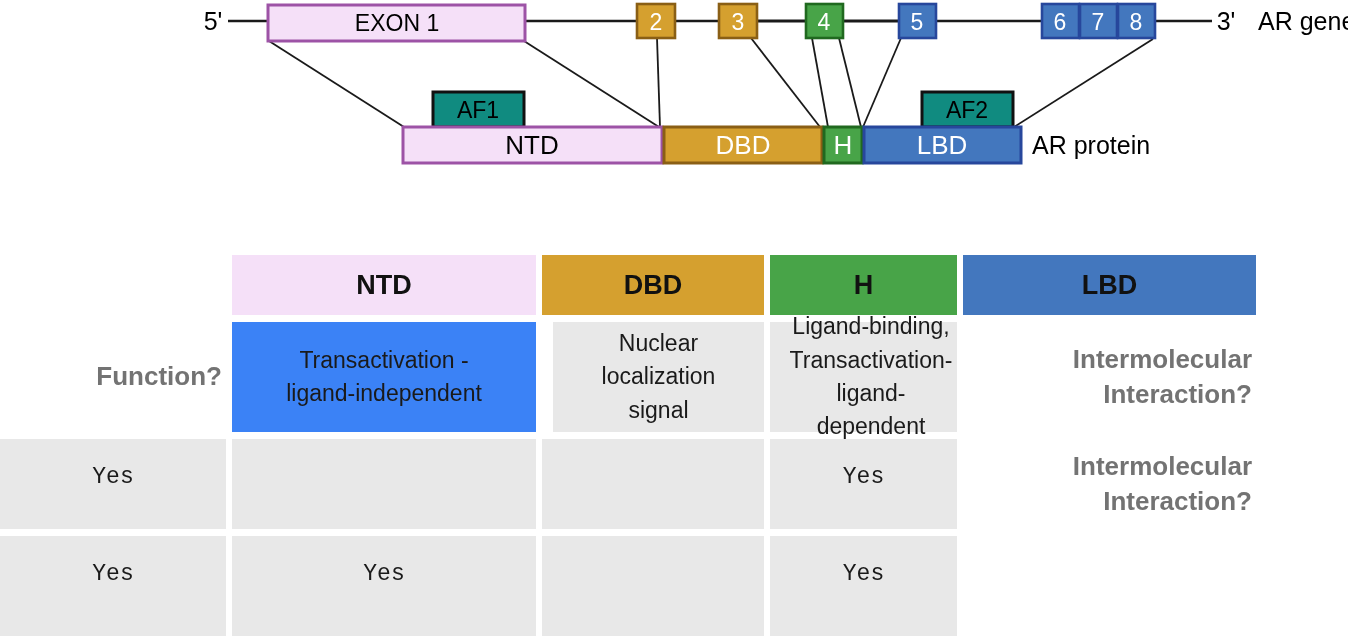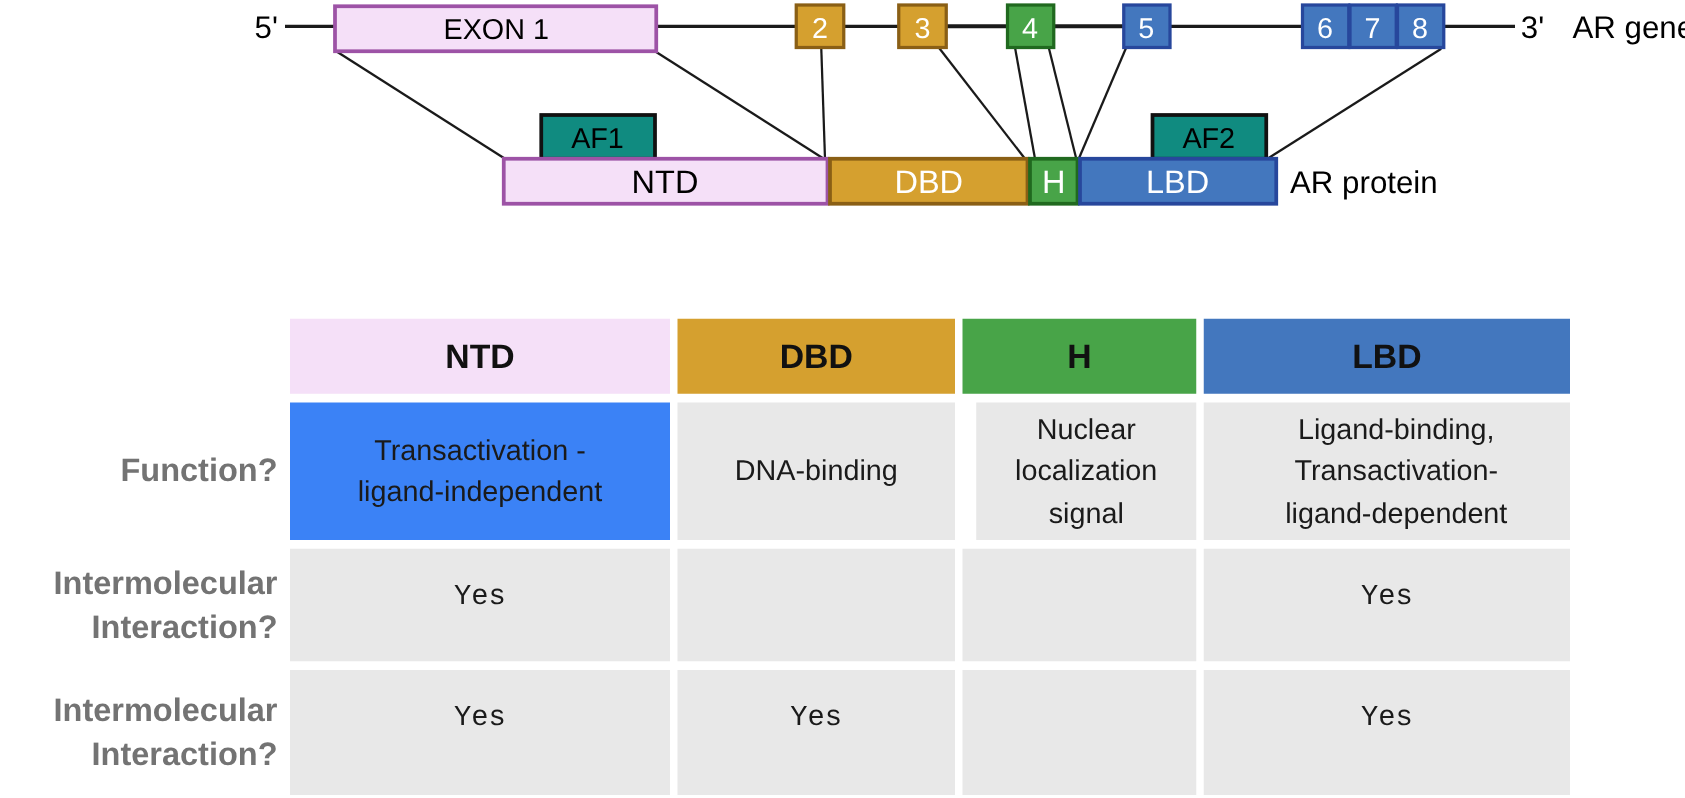--- a/index.html
+++ b/index.html
@@ -114,21 +114,20 @@
 
     <div class="spacer"></div>
     <div class="hdr-cell" style="background-color: rgb(245, 224, 248);">NTD</div>
     <div class="hdr-cell" style="background-color: rgb(213, 160, 47);">DBD</div>
     <div class="hdr-cell" style="background-color: rgb(72, 164, 72);">H</div>
     <div class="hdr-cell" style="background-color: rgb(67, 119, 190);">LBD</div>
 
     <div class="row-label">Function?</div>
     <div class="cell mid" style="background-color: #3b82f6;">Transactivation -
 ligand-independent</div>
-    <div class="cell mid" style="background-color: rgb(232, 232, 232);">DNA-binding</div>
     <div class="cell mid" style="background-color: rgb(232, 232, 232); margin-left: 11px;">Nuclear
 localization
 signal</div>
     <div class="cell mid" style="background-color: rgb(232, 232, 232); padding-left: 15px;">Ligand-binding,
 Transactivation-
 ligand-dependent</div>
 
     <div class="row-label">Intermolecular
 Interaction?</div>
     <div class="cell topish" style="background-color: rgb(232, 232, 232);">Yes</div>

